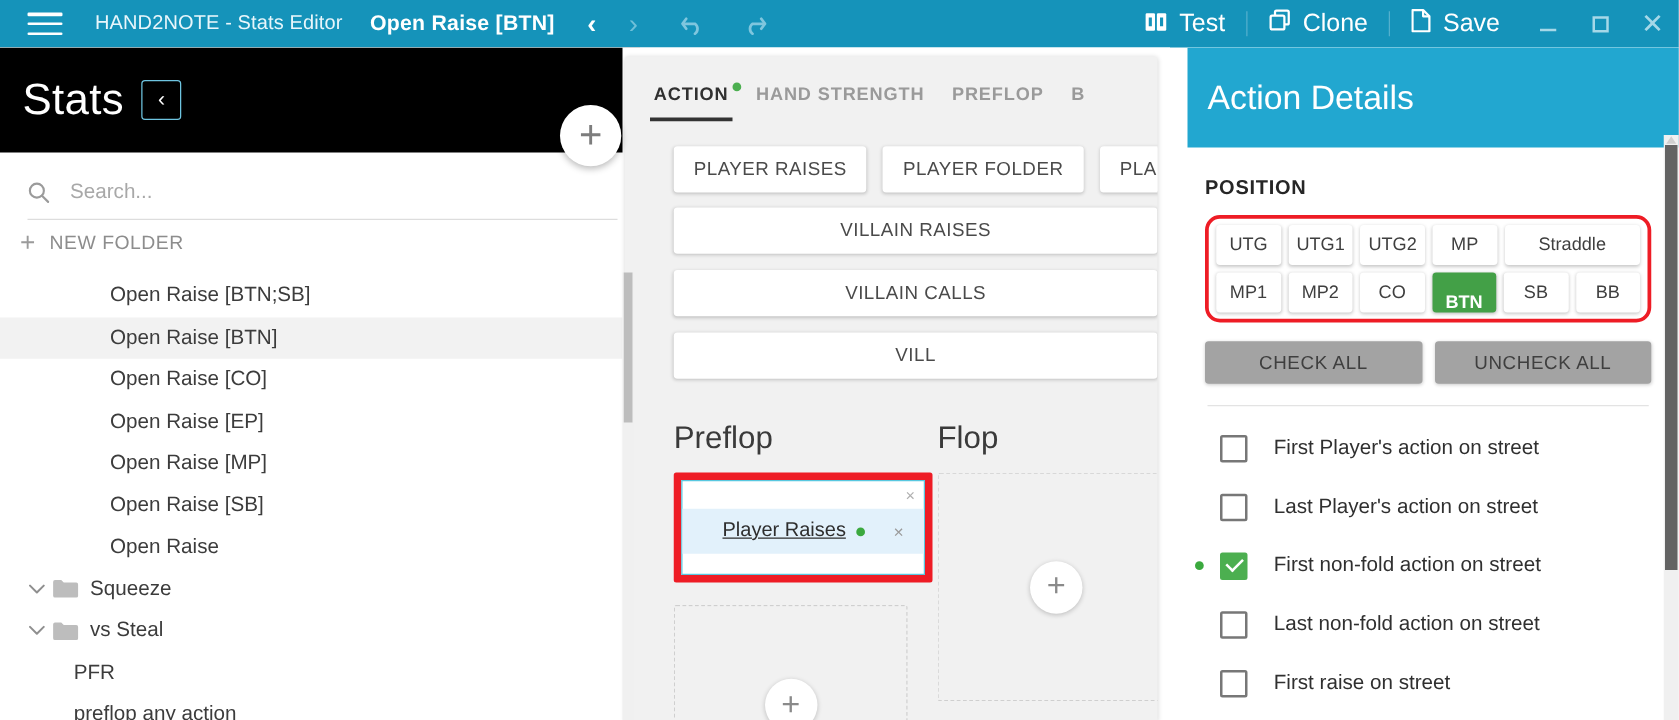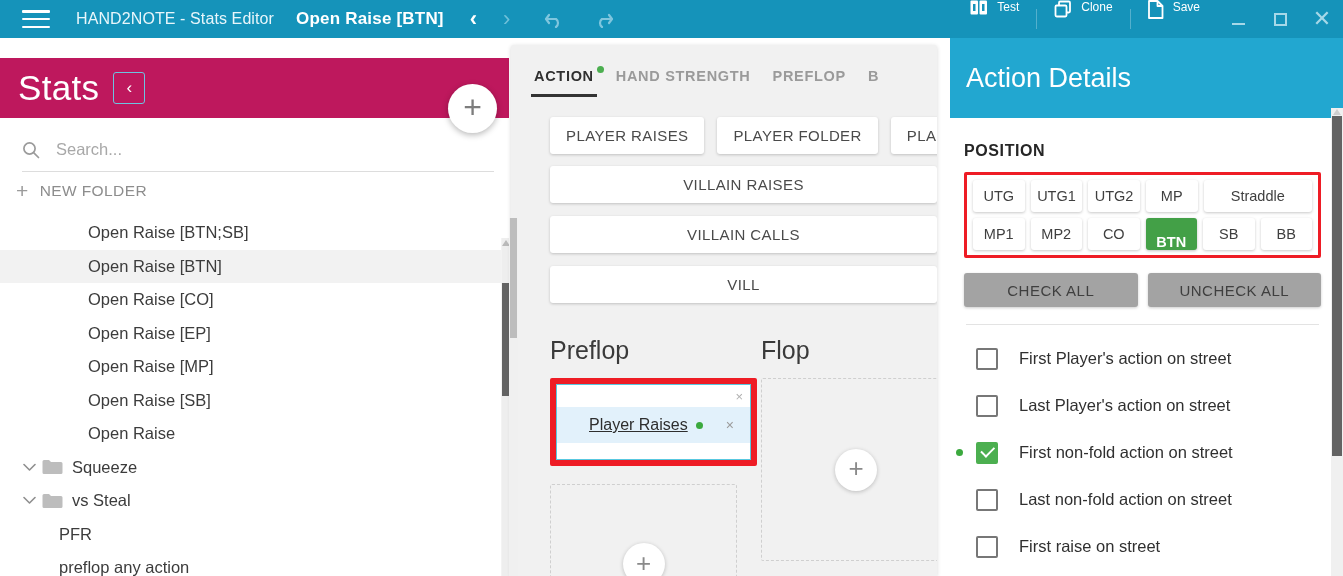--- a/index.html
+++ b/index.html
@@ -23,38 +23,37 @@
   .doc-title { font-size: 17px; font-weight: bold; color: #ffffff; margin-left: 22px; letter-spacing: .2px; }
   .nav-arrows { display: flex; align-items: center; margin-left: 26px; gap: 26px; }
   .nav-arrow { font-size: 22px; line-height: 1; cursor: pointer; }
   .nav-arrow.enabled { color: #ffffff; font-weight: bold; }
   .nav-arrow.disabled { color: #6fc0d9; }
   .undo-redo { display: flex; align-items: center; margin-left: 34px; gap: 26px; }
   .ur-btn { cursor: pointer; display: flex; align-items: center; }
   .ur-btn svg { display: block; }
   .tb-right { margin-left: auto; display: flex; align-items: center; height: 38px; }
   .tb-action {
-    display: flex; gap: 9px; padding: 0 17px; height: 38px;
-    color: #ffffff; font-size: 12px; cursor: pointer;
+    display: flex; align-items: center; gap: 9px; padding: 0 17px; height: 38px;
+    color: #ffffff; font-size: 20px; cursor: pointer;
   }
   .tb-sep { width: 1px; height: 20px; background: #54b0cd; }
   .wctrl { width: 42px; height: 38px; display: flex; align-items: center; justify-content: center; cursor: pointer; }
   .wctrl .min { width: 13px; height: 2px; background: #a6d8e8; display:block; margin-top: 9px;}
   .wctrl .max { width: 13px; height: 13px; border: 2px solid #a6d8e8; display:block; }
   .wctrl .cls { color: #a6d8e8; font-size: 22px; line-height: 1; font-weight: 300; }
 
   
   .sidebar {
     position: absolute; top: 38px; left: 0; width: 512px; height: 538px;
     background: #ffffff; overflow: hidden;
   }
   .stats-header {
-    height: 60px; background: #be185d; display: flex; align-items: center;
+    height: 84px; background: #000000; display: flex; align-items: center;
     position: relative;
-    margin-top: 20px;
   }
   .stats-title { color: #ffffff; font-size: 35px; font-weight: 400; margin-left: 18px; letter-spacing: .3px; }
   .collapse-btn {
     margin-left: 14px; width: 32px; height: 32px; border: 1px solid #6ec4e0;
     border-radius: 3px; color: #ffffff; display: flex; align-items: center;
     justify-content: center; font-size: 17px; cursor: pointer;
   }
   .fab-add {
     position: absolute; right: 15px; top: 46px; width: 49px; height: 49px;
     border-radius: 50%; background: #ffffff; box-shadow: 0 2px 6px rgba(0,0,0,.28);
@@ -92,21 +91,21 @@
   .sb-scroll .track { position: absolute; left: 1px; top: 0; width: 9px; height: 100%; background: #eeeeee; }
   .sb-scroll .thumb { position: absolute; left: 1px; top: 45px; width: 9px; height: 113px; background: #636363; }
   .sb-scroll .arrow-up {
     position: absolute; left: 1px; top: 2px; width: 0; height: 0;
     border-left: 4.5px solid transparent; border-right: 4.5px solid transparent;
     border-bottom: 6px solid #b9b9b9;
   }
 
   
   .center {
-    position: absolute; top: 38px; left: 509px; width: 438px; height: 454px;
+    position: absolute; top: 38px; left: 498px; width: 438px; height: 454px;
     background: #ffffff;
   }
   .center-card {
     position: absolute; left: 2px; top: 7px; width: 426px; height: 531px;
     background: #f1f1f1; border-radius: 3px 3px 0 0; box-shadow: 0 1px 4px rgba(0,0,0,.16);
     overflow: hidden;
   }
   .tabs { height: 52px; display: flex; align-items: flex-end; padding-left: 12px; position: relative; }
   .tab {
     font-size: 14.5px; letter-spacing: .7px; color: #9a9a9a; padding: 0 11px 13px 11px;
@@ -171,21 +170,21 @@
     background: #ffffff;
   }
   .rp-header {
     height: 80px; background: #22a7d0; display: flex; align-items: center;
   }
   .rp-title { color: #ffffff; font-size: 27px; margin-left: 16px; font-weight: 400; }
   .rp-body { padding: 24px 22px 0 14px; position: relative; }
   .section-label {
     font-size: 16px; font-weight: bold; color: #262626; letter-spacing: .6px; margin-bottom: 12px;
   }
-  .pos-wrap { border: 3px solid #ee1c25; padding: 5px 6px; border-radius: 2px; }
+  .pos-wrap { border: 3px solid #ee1c25; padding: 5px 6px; border-radius: 12px; }
   .pos-row { display: flex; gap: 6px; margin-bottom: 6px; }
   .pos-row:last-child { margin-bottom: 0; }
   .pos-btn {
     background: #ffffff; border-radius: 3px; box-shadow: 0 1px 3px rgba(0,0,0,.22);
     height: 32px; display: flex; align-items: center; justify-content: center;
     font-size: 14.5px; color: #3f3f3f; cursor: pointer; flex: 1; white-space: nowrap;
   }
   .pos-btn.on { background: #43a047; color: #ffffff; font-weight: bold; box-shadow: 0 1px 3px rgba(0,0,0,.25); align-items: flex-end; }
   .pos-btn.wide { flex: 2.1; }
   .chk-all-row { display: flex; gap: 10px; margin-top: 15px; }

